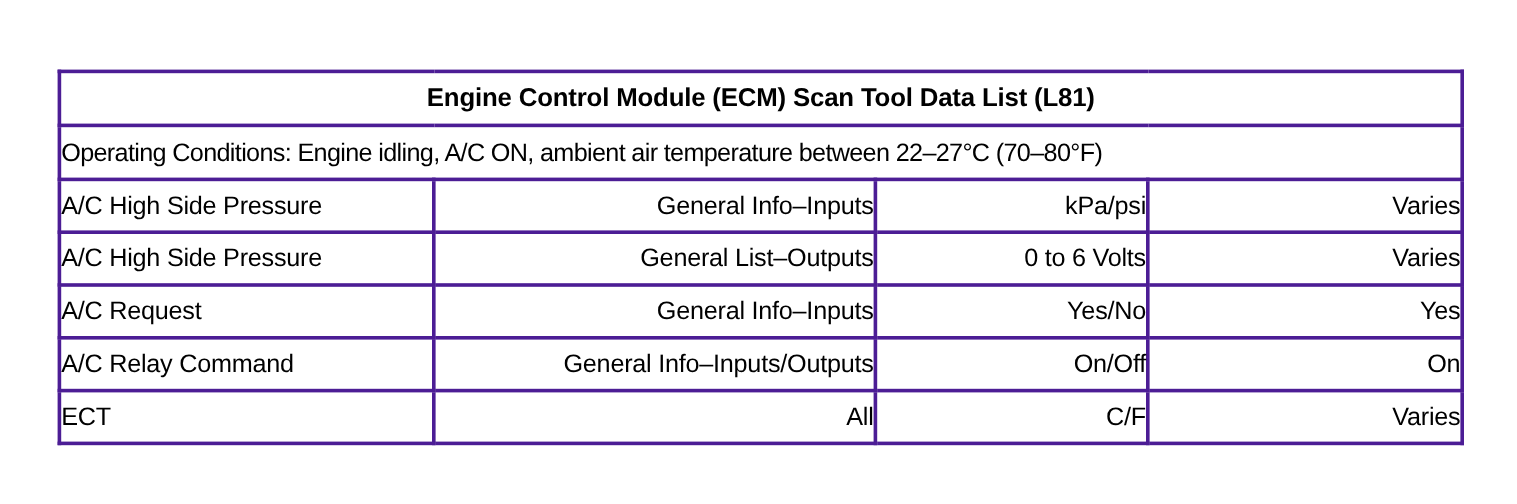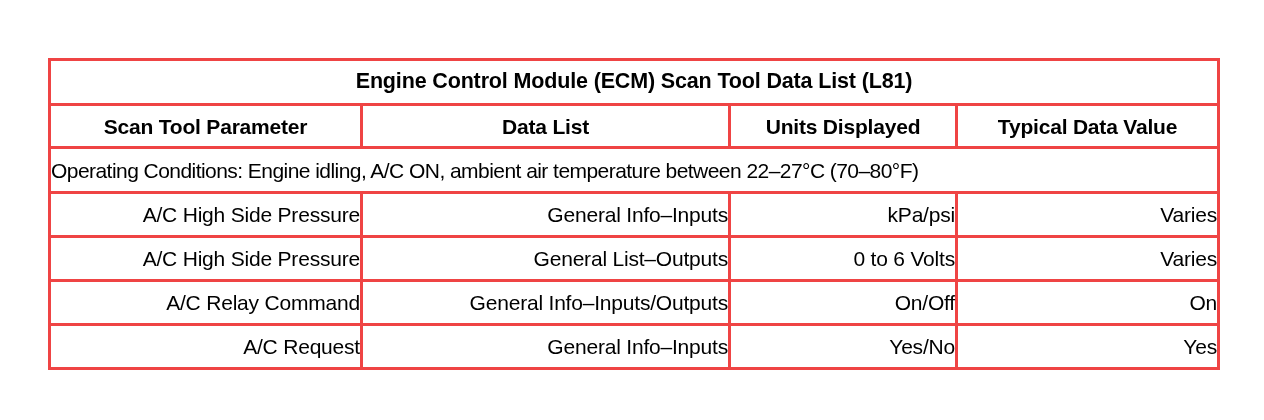--- a/index.html
+++ b/index.html
@@ -23,21 +23,21 @@
   #data-table {
     position: absolute;
     left: 48px;
     top: 58px;
     width: 1169px;
     border-collapse: collapse;
     table-layout: fixed;
     background: #ffffff;
   }
   #data-table td {
-    border: 3px solid #ef4444;
+    border: 3px solid #4c1d95;
     background: #ffffff;
     padding: 0;
     vertical-align: middle;
     line-height: 1.0;
   }
 
   
   col.c1 { width: 312px; }
   col.c2 { width: 368px; }
   col.c3 { width: 227px; }
@@ -70,21 +70,21 @@
     border-width: 4px 3px 4px 3px;
   }
   .data-cell {
     height: 41px;
     text-align: right;
     font-weight: normal;
     font-size: 21px;
     letter-spacing: -0.2px;
   }
   .data-cell.param {
-    text-align: right;
+    text-align: left;
     padding-left: 6px;
   }
   tr.last-row td {
     border-bottom-width: 4px;
   }
   tr.first-data-row td {
     border-top-width: 0px;
   }
 </style>
 </head>
@@ -96,47 +96,47 @@
       <col class="c1">
         <col class="c2">
         <col class="c3">
         <col class="c4">
     </colgroup>
     <tbody>
       <tr>
         <td class="title-cell" colspan="4">Engine Control Module (ECM) Scan Tool Data List (L81)</td>
       </tr>
       <tr>
-        <td class="header-cell">Scan Tool Parameter</td>
-        <td class="header-cell">Data List</td>
-        <td class="header-cell">Units Displayed</td>
-        <td class="header-cell">Typical Data Value</td>
-      </tr>
-      <tr>
         <td class="conditions-cell" colspan="4">Operating Conditions: Engine idling, A/C ON, ambient air temperature between 22–27°C (70–80°F)</td>
       </tr>
       <tr class="first-data-row">
         <td class="data-cell param">A/C High Side Pressure</td>
         <td class="data-cell">General Info–Inputs</td>
         <td class="data-cell">kPa/psi</td>
         <td class="data-cell">Varies</td>
       </tr>
       <tr>
         <td class="data-cell param">A/C High Side Pressure</td>
         <td class="data-cell">General List–Outputs</td>
         <td class="data-cell">0 to 6 Volts</td>
         <td class="data-cell">Varies</td>
       </tr>
       <tr>
+        <td class="data-cell param">A/C Request</td>
+        <td class="data-cell">General Info–Inputs</td>
+        <td class="data-cell">Yes/No</td>
+        <td class="data-cell">Yes</td>
+      </tr>
+      <tr>
         <td class="data-cell param">A/C Relay Command</td>
         <td class="data-cell">General Info–Inputs/Outputs</td>
         <td class="data-cell">On/Off</td>
         <td class="data-cell">On</td>
       </tr>
-      <tr>
-        <td class="data-cell param">A/C Request</td>
-        <td class="data-cell">General Info–Inputs</td>
-        <td class="data-cell">Yes/No</td>
-        <td class="data-cell">Yes</td>
+      <tr class="last-row">
+        <td class="data-cell param">ECT</td>
+        <td class="data-cell">All</td>
+        <td class="data-cell">C/F</td>
+        <td class="data-cell">Varies</td>
       </tr>
     </tbody>
   </table>
 </div>
 
 </body></html>

